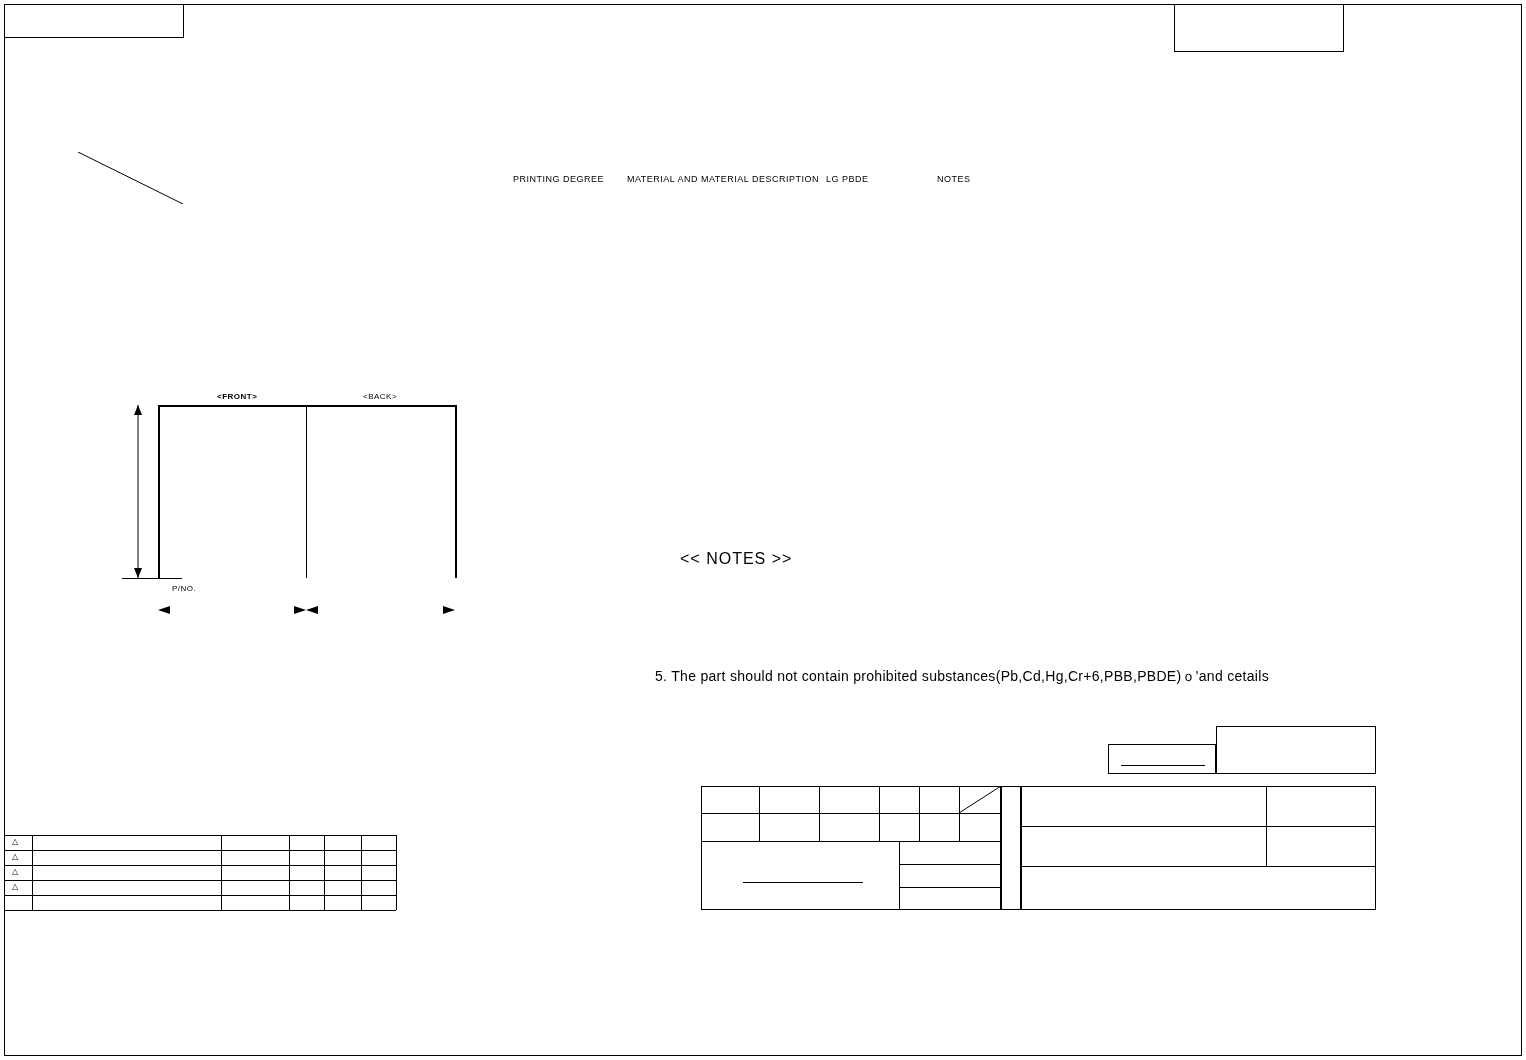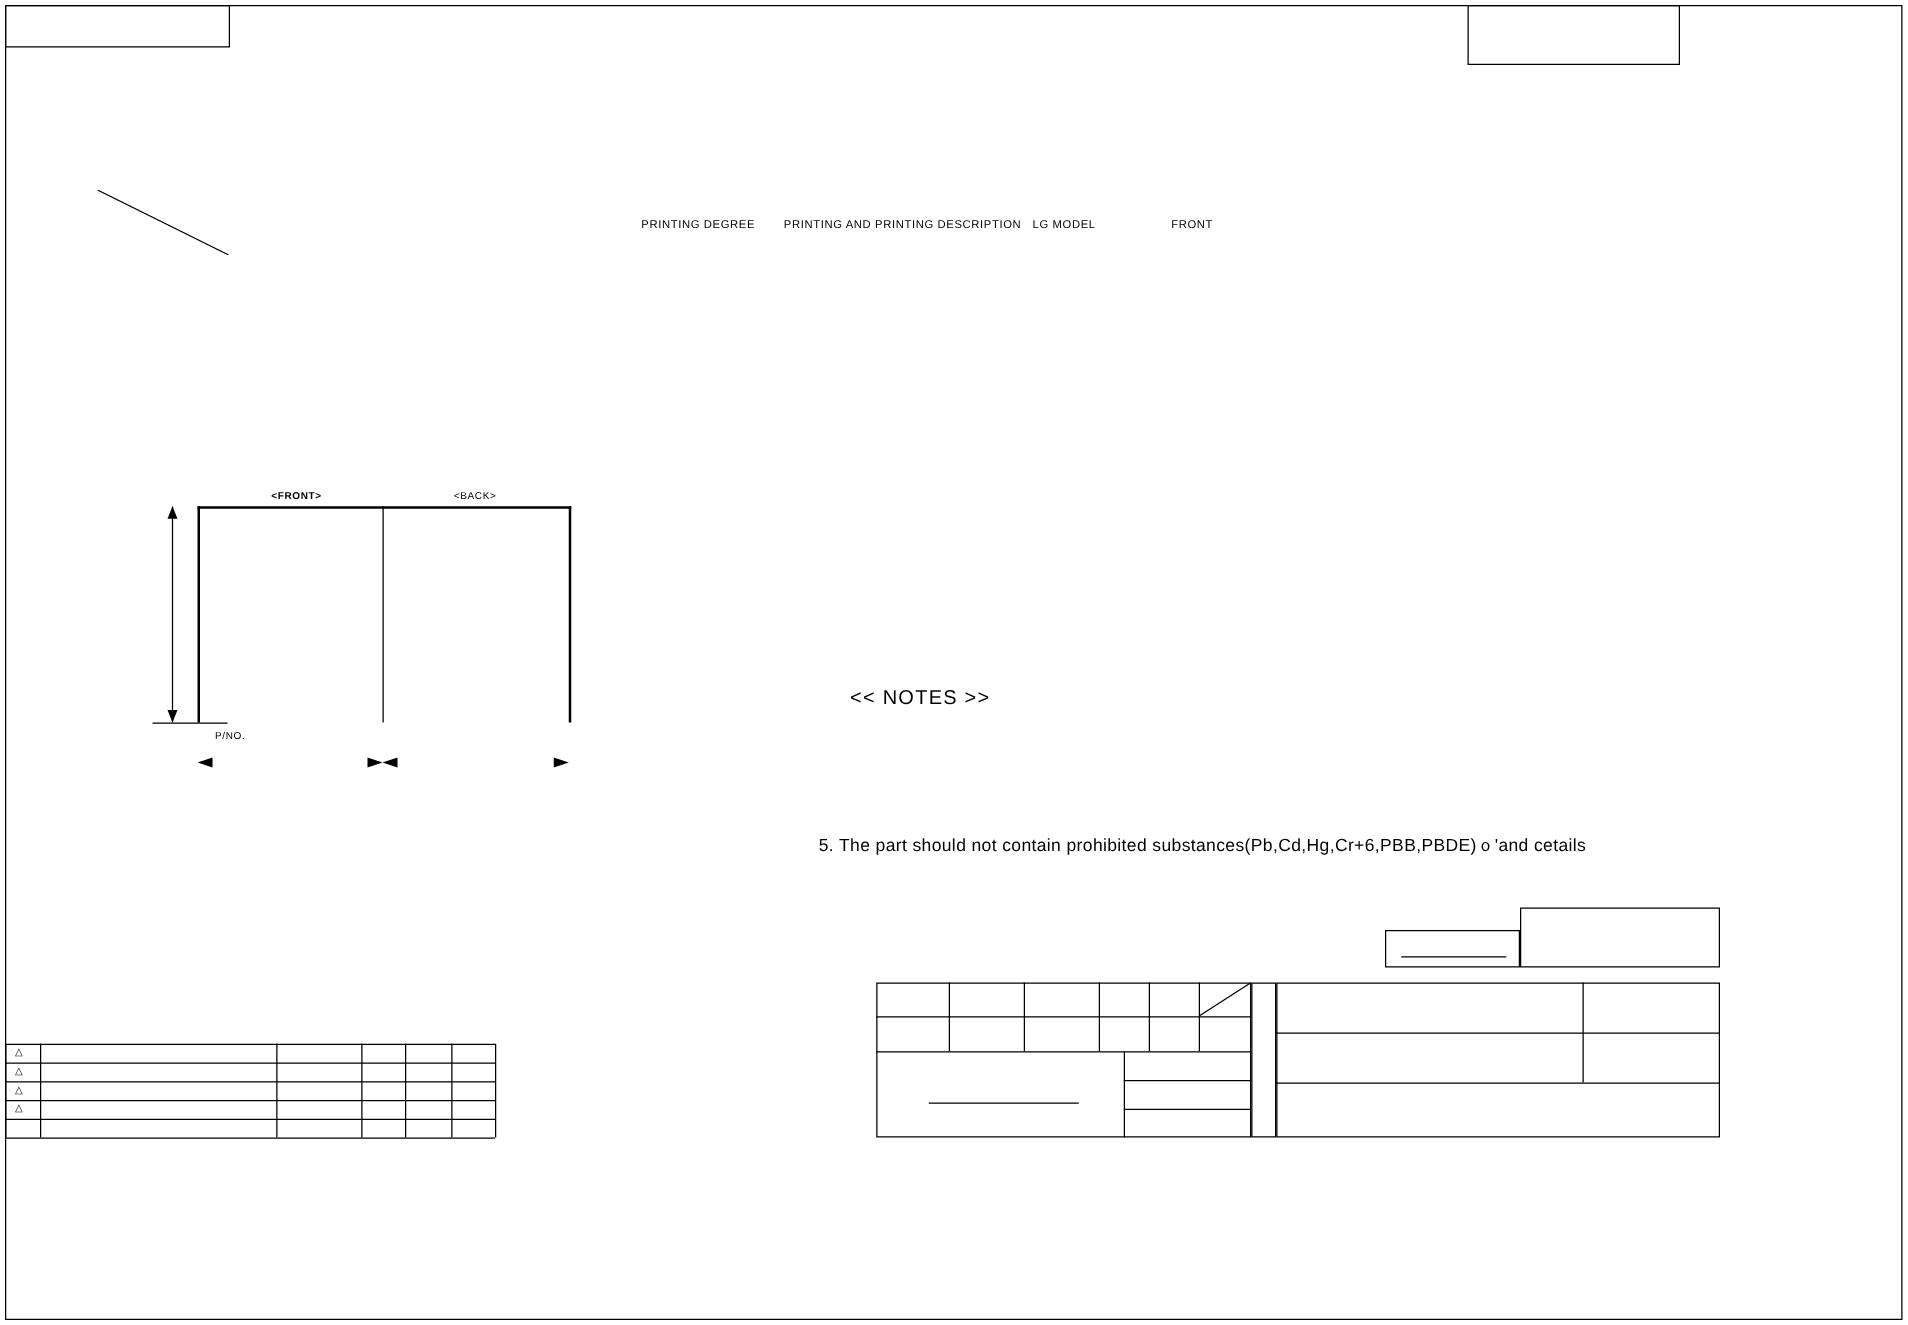--- a/index.html
+++ b/index.html
@@ -26,23 +26,23 @@
 </head>
 <body>
 
 <div class="abs border-box" style="left:4px; top:4px; width:1518px; height:1052px;"></div>
 
 <div class="abs border-box" style="left:4px; top:4px; width:180px; height:34px;"></div>
 
 <div class="abs border-box" style="left:1174px; top:4px; width:170px; height:48px;"></div>
 
 <div class="abs tiny-text" style="left:513px; top:174px;">PRINTING DEGREE</div>
-<div class="abs tiny-text" style="left:627px; top:174px;">PRINTING AND PRINTING DESCRIPTION</div>
-<div class="abs tiny-text" style="left:826px; top:174px;">LG MODEL</div>
-<div class="abs tiny-text" style="left:937px; top:174px;">FRONT</div>
+<div class="abs tiny-text" style="left:627px; top:174px;">MATERIAL AND MATERIAL DESCRIPTION</div>
+<div class="abs tiny-text" style="left:826px; top:174px;">LG PBDE</div>
+<div class="abs tiny-text" style="left:937px; top:174px;">NOTES</div>
 
 <svg style="left:78px; top:152px; width:105px; height:52px;">
   <line x1="0" y1="0" x2="105" y2="52" stroke="#000" stroke-width="1"></line>
 </svg>
 
 <div class="abs small-text" style="left:217px; top:392px;font-weight:bold;">&lt;FRONT&gt;</div>
 <div class="abs small-text" style="left:363px; top:392px;">&lt;BACK&gt;</div>
 
 <div class="hline" style="left:158px; top:405px; width:299px; height:2px;"></div>
 <div class="vline" style="left:158px; top:405px; width:2px; height:173px;"></div>

